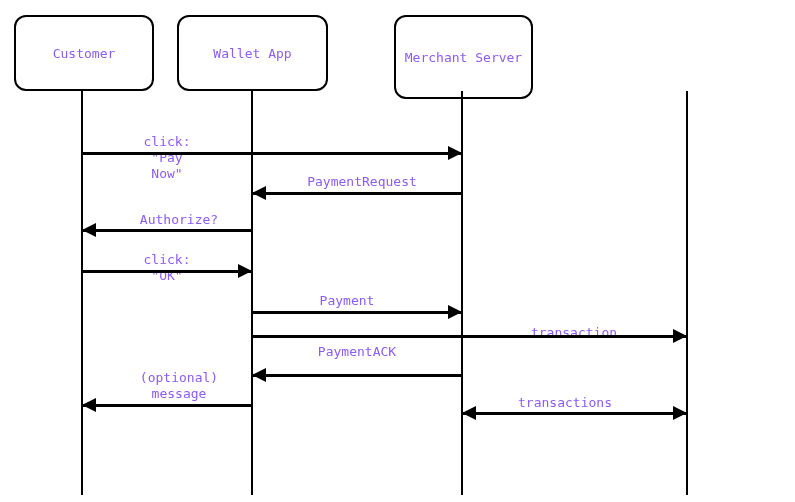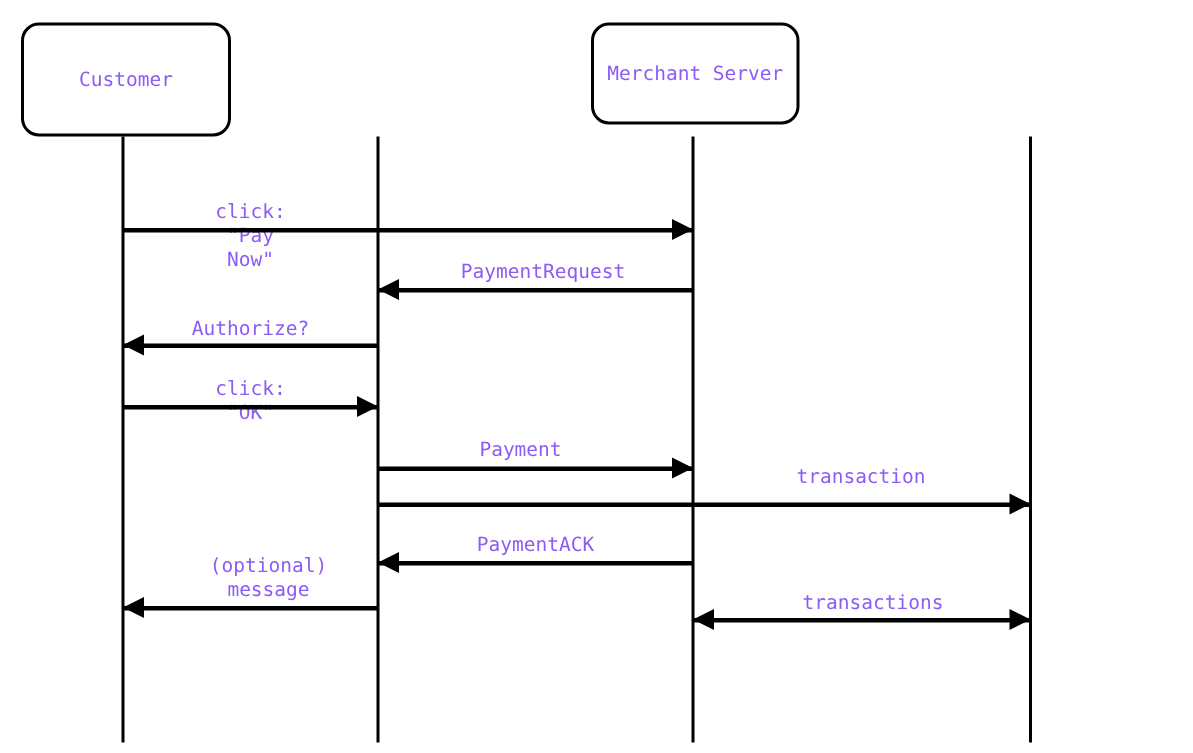--- a/index.html
+++ b/index.html
@@ -34,21 +34,24 @@
   }
 </style>
 </head>
 <body>
 
 <div class="diagram">
 
   <div class="node rect" style="left:14px;top:15px;width:140px;height:76px">
     <span>Customer</span>
   </div>
-  <div class="node rect" style="left:394px;top:15px;width:139px;height:68px">
+  <div class="node rect" style="left:177px;top:15px;width:151px;height:76px">
+    <span>Wallet App</span>
+  </div>
+  <div class="node rect" style="left:394px;top:15px;width:139px;height:84px">
     <span>Merchant Server</span>
   </div>
 
   <div class="lifeline" style="left:81px"></div>
   <div class="lifeline" style="left:251px"></div>
   <div class="lifeline" style="left:461px"></div>
   <div class="lifeline" style="left:686px"></div>
 
   <div class="msg">
     <div class="msg-label" style="left:167px;top:134px">click: "Pay Now"</div>
@@ -56,56 +59,56 @@
     <div class="arrow-right" style="left:448px;top:146px"></div>
   </div>
 
   <div class="msg">
     <div class="msg-label" style="left:362px;top:174px">PaymentRequest</div>
     <div class="msg-line" style="left:252px;top:192px;width:210px"></div>
     <div class="arrow-left" style="left:252px;top:186px"></div>
   </div>
 
   <div class="msg">
-    <div class="msg-label" style="left:167px;top:212px">Authorize?</div>
+    <div class="msg-label" style="left:179px;top:212px">Authorize?</div>
     <div class="msg-line" style="left:82px;top:229px;width:170px"></div>
     <div class="arrow-left" style="left:82px;top:223px"></div>
   </div>
 
   <div class="msg">
     <div class="msg-label" style="left:167px;top:252px">click: "OK"</div>
     <div class="msg-line" style="left:82px;top:270px;width:170px"></div>
     <div class="arrow-right" style="left:238px;top:264px"></div>
   </div>
 
   <div class="msg">
     <div class="msg-label" style="left:347px;top:293px">Payment</div>
     <div class="msg-line" style="left:252px;top:311px;width:210px"></div>
     <div class="arrow-right" style="left:448px;top:305px"></div>
   </div>
 
   <div class="msg">
-    <div class="msg-label" style="left:574px;top:311px">transaction</div>
+    <div class="msg-label" style="left:574px;top:325px">transaction</div>
     <div class="msg-line" style="left:252px;top:335px;width:435px"></div>
     <div class="arrow-right" style="left:673px;top:329px"></div>
   </div>
 
   <div class="msg">
-    <div class="msg-label" style="left:357px;top:356px">PaymentACK</div>
+    <div class="msg-label" style="left:357px;top:344px">PaymentACK</div>
     <div class="msg-line" style="left:252px;top:374px;width:210px"></div>
     <div class="arrow-left" style="left:252px;top:368px"></div>
   </div>
 
   <div class="msg">
     <div class="msg-label" style="left:179px;top:370px">(optional)
 message</div>
     <div class="msg-line" style="left:82px;top:404px;width:170px"></div>
     <div class="arrow-left" style="left:82px;top:398px"></div>
   </div>
 
   <div class="msg">
-    <div class="msg-label" style="left:582px;top:395px">transactions</div>
+    <div class="msg-label" style="left:565px;top:395px">transactions</div>
     <div class="msg-line" style="left:462px;top:412px;width:225px"></div>
     <div class="arrow-left" style="left:462px;top:406px"></div>
     <div class="arrow-right" style="left:673px;top:406px"></div>
   </div>
 
 </div>
 
 </body></html>

